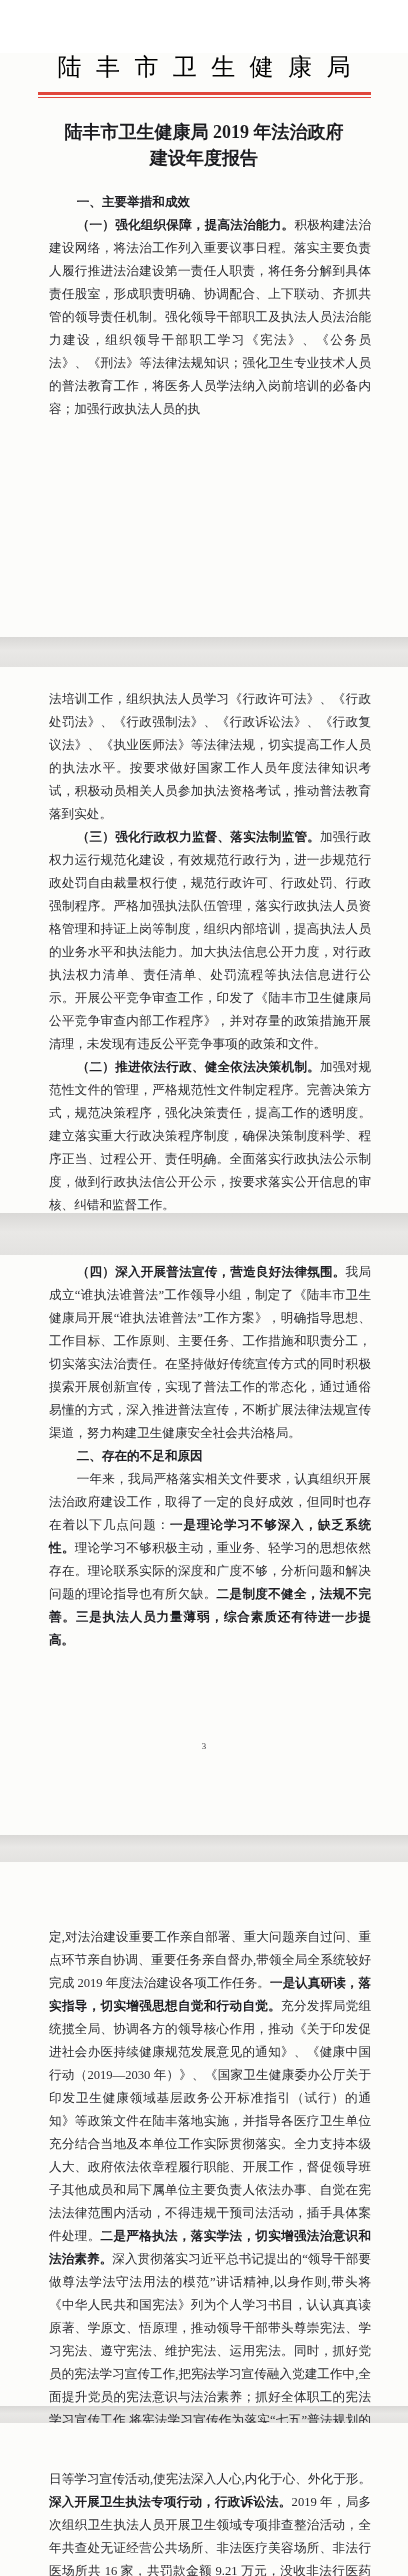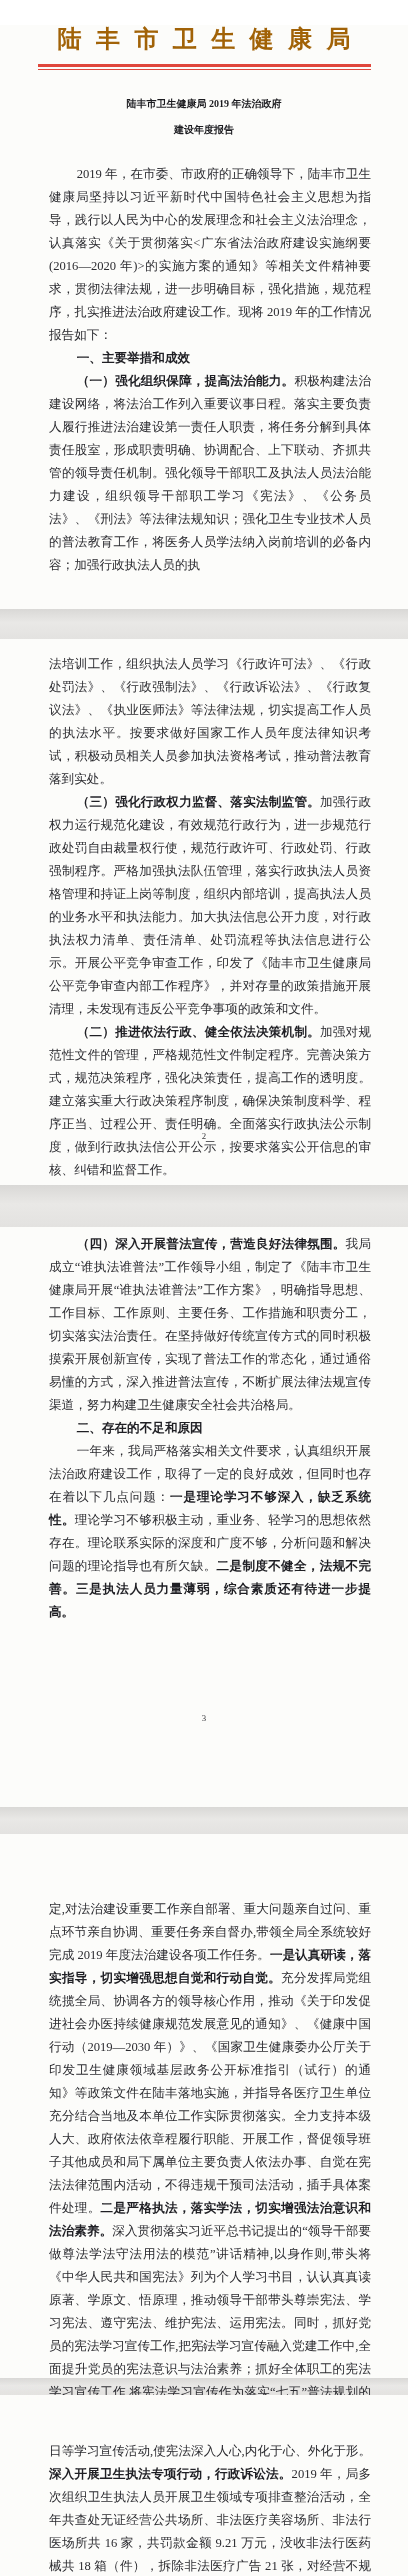--- a/index.html
+++ b/index.html
@@ -10,32 +10,32 @@
   }
   #doc{position:relative;width:408px;height:2890px;background:#fdfdfb;}
   .page{position:relative;background:#fcfcfa;box-sizing:border-box;}
   .page-inner{position:relative;box-sizing:border-box;padding:0 37px 0 49px;}
   .sep-band{
     width:408px;
     background:linear-gradient(#d9d8d6,#e9e8e6 45%,#e3e2e0);
   }
   
   .letterhead{
-    margin-top:25px;text-align:center;
-    font-size:24px;font-weight:bold;color:#a16207;
+    margin-top:53px;text-align:center;
+    font-size:24px;font-weight:normal;color:#000000;
     letter-spacing:14.4px;text-indent:14.4px;line-height:29px;
     font-family:"Liberation Serif","DejaVu Serif",serif;
   }
   .red-rule{
     margin:10.3px auto 0 auto;width:333px;height:2.1px;
     border-top:3.1px solid #e0473c;border-bottom:1px solid #e0473c;
   }
   .doc-title{
     margin-top:20.6px;text-align:center;color:#1c1c20;
-    font-size:10px;font-weight:bold;line-height:26px;
+    font-size:18px;font-weight:bold;line-height:26px;
   }
   
   .body-text{font-size:12.6px;line-height:23px;color:#2b2b30;text-align:justify;}
   .body-text p{margin:0;text-indent:2.2em;}
   .body-text p.noindent{text-indent:0;}
   .body-text p.heading{font-weight:bold;color:#18181c;}
   .body-text .b{font-weight:bold;color:#1f1f24;margin-top:7px;}
   .page-num{
     position:absolute;left:0;width:100%;text-align:center;
     font-size:8.8px;color:#3a3a3e;
@@ -47,30 +47,29 @@
 <div id="doc">
 
   <section class="page" style="height:584px;">
     <div class="letterhead">陆丰市卫生健康局</div>
     <div class="red-rule"></div>
     <div class="doc-title">
       <div>陆丰市卫生健康局 2019 年法治政府</div>
       <div>建设年度报告</div>
     </div>
     <div class="page-inner body-text" style="margin-top:19.6px;">
-        <p><span>2019 年，在市委、市政府的正确领导下，陆丰市卫生健康局坚持以习近平新时代中国特色社会主义思想为指导，践行以人民为中心的发展理念和社会主义法治理念，认真落实《关于贯彻落实&lt;广东省法治政府建设实施纲要(2016—2020 年)&gt;的实施方案的通知》等相关文件精神要求，贯彻法律法规，进一步明确目标，强化措施，规范程序，扎实推进法治政府建设工作。现将 2019 年的工作情况报告如下：</span></p>
         <p class="heading"><span class="b">一、主要举措和成效</span></p>
         <p><span class="b">（一）强化组织保障，提高法治能力。</span><span>积极构建法治建设网络，将法治工作列入重要议事日程。落实主要负责人履行推进法治建设第一责任人职责，将任务分解到具体责任股室，形成职责明确、协调配合、上下联动、齐抓共管的领导责任机制。强化领导干部职工及执法人员法治能力建设，组织领导干部职工学习《宪法》、《公务员法》、《刑法》等法律法规知识；强化卫生专业技术人员的普法教育工作，将医务人员学法纳入岗前培训的必备内容；加强行政执法人员的执</span></p>
       </div>
   </section>
 
   <div class="sep-band" style="height:30px;"></div>
 
   <section class="page" style="height:546px;">
-    <div class="page-inner body-text" style="padding-top:14px;">
+    <div class="page-inner body-text" style="padding-top:21px;">
         <p class="noindent"><span>法培训工作，组织执法人员学习《行政许可法》、《行政处罚法》、《行政强制法》、《行政诉讼法》、《行政复议法》、《执业医师法》等法律法规，切实提高工作人员的执法水平。按要求做好国家工作人员年度法律知识考试，积极动员相关人员参加执法资格考试，推动普法教育落到实处。</span></p>
         <p><span class="b">（三）强化行政权力监督、落实法制监管。</span><span>加强行政权力运行规范化建设，有效规范行政行为，进一步规范行政处罚自由裁量权行使，规范行政许可、行政处罚、行政强制程序。严格加强执法队伍管理，落实行政执法人员资格管理和持证上岗等制度，组织内部培训，提高执法人员的业务水平和执法能力。加大执法信息公开力度，对行政执法权力清单、责任清单、处罚流程等执法信息进行公示。开展公平竞争审查工作，印发了《陆丰市卫生健康局公平竞争审查内部工作程序》，并对存量的政策措施开展清理，未发现有违反公平竞争事项的政策和文件。</span></p>
         <p><span class="b">（二）推进依法行政、健全依法决策机制。</span><span>加强对规范性文件的管理，严格规范性文件制定程序。完善决策方式，规范决策程序，强化决策责任，提高工作的透明度。建立落实重大行政决策程序制度，确保决策制度科学、程序正当、过程公开、责任明确。全面落实行政执法公示制度，做到行政执法信公开公示，按要求落实公开信息的审核、纠错和监督工作。</span></p>
       </div>
     <div class="page-num" style="top:492px;">2</div>
   </section>
 
   <div class="sep-band" style="height:42px;"></div>
 
   <section class="page" style="height:580px;">

